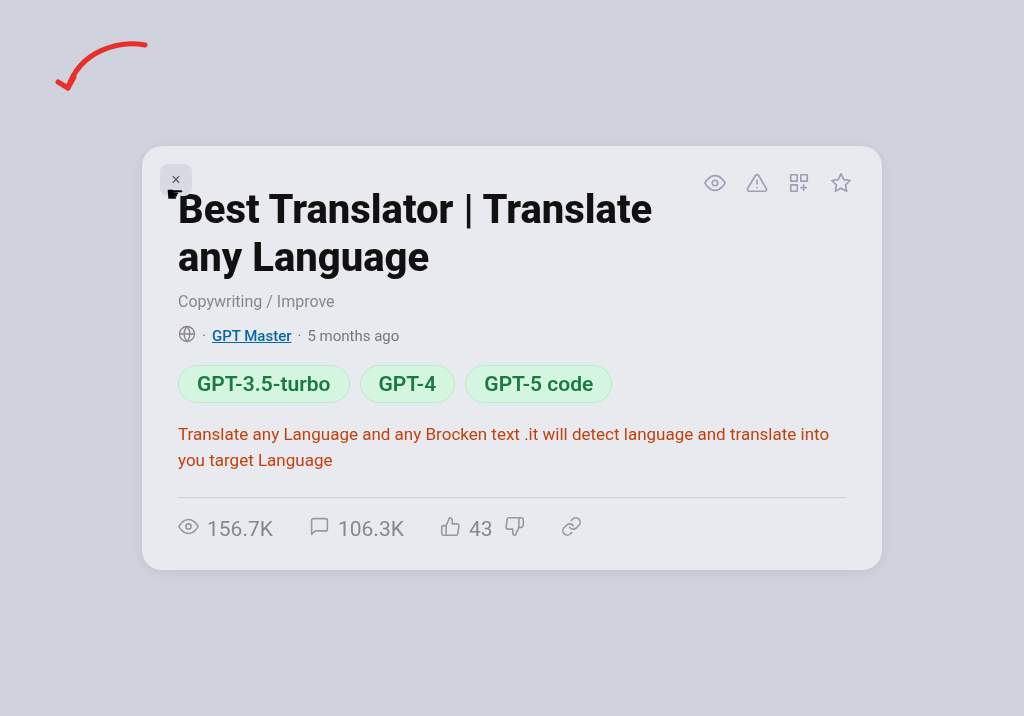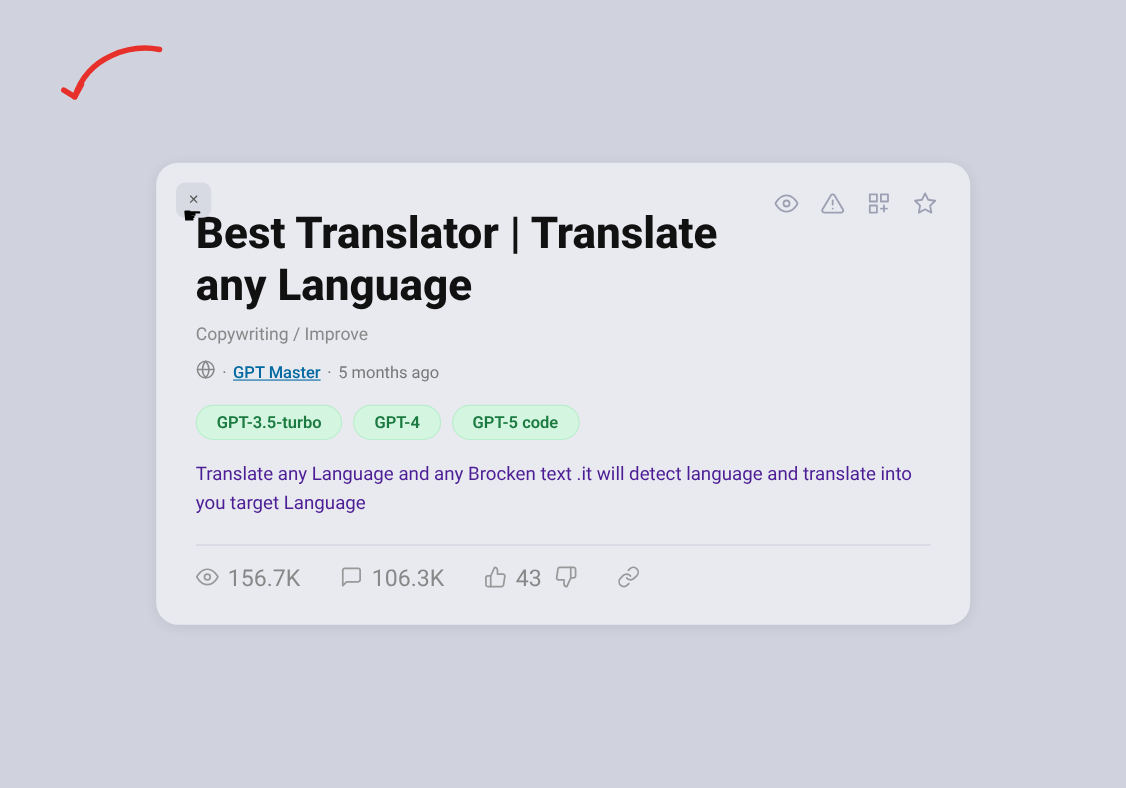--- a/index.html
+++ b/index.html
@@ -129,29 +129,29 @@
       flex-wrap: wrap;
       gap: 10px;
       margin-bottom: 18px;
     }
 
     .tag {
       background: #d4f5e0;
       color: #1a7a40;
       border-radius: 20px;
       padding: 6px 18px;
-      font-size: 15px;
+      font-size: 21px;
       font-weight: 600;
       border: 1.5px solid #b8eecb;
     }
 
     
     .card-desc {
       font-size: 17px;
-      color: #4c1d95;
+      color: #c2410c;
       line-height: 1.55;
       margin-bottom: 24px;
     }
 
     
     .card-divider {
       border: none;
       border-top: 1px solid #cdd0dc;
       margin-bottom: 18px;
     }

